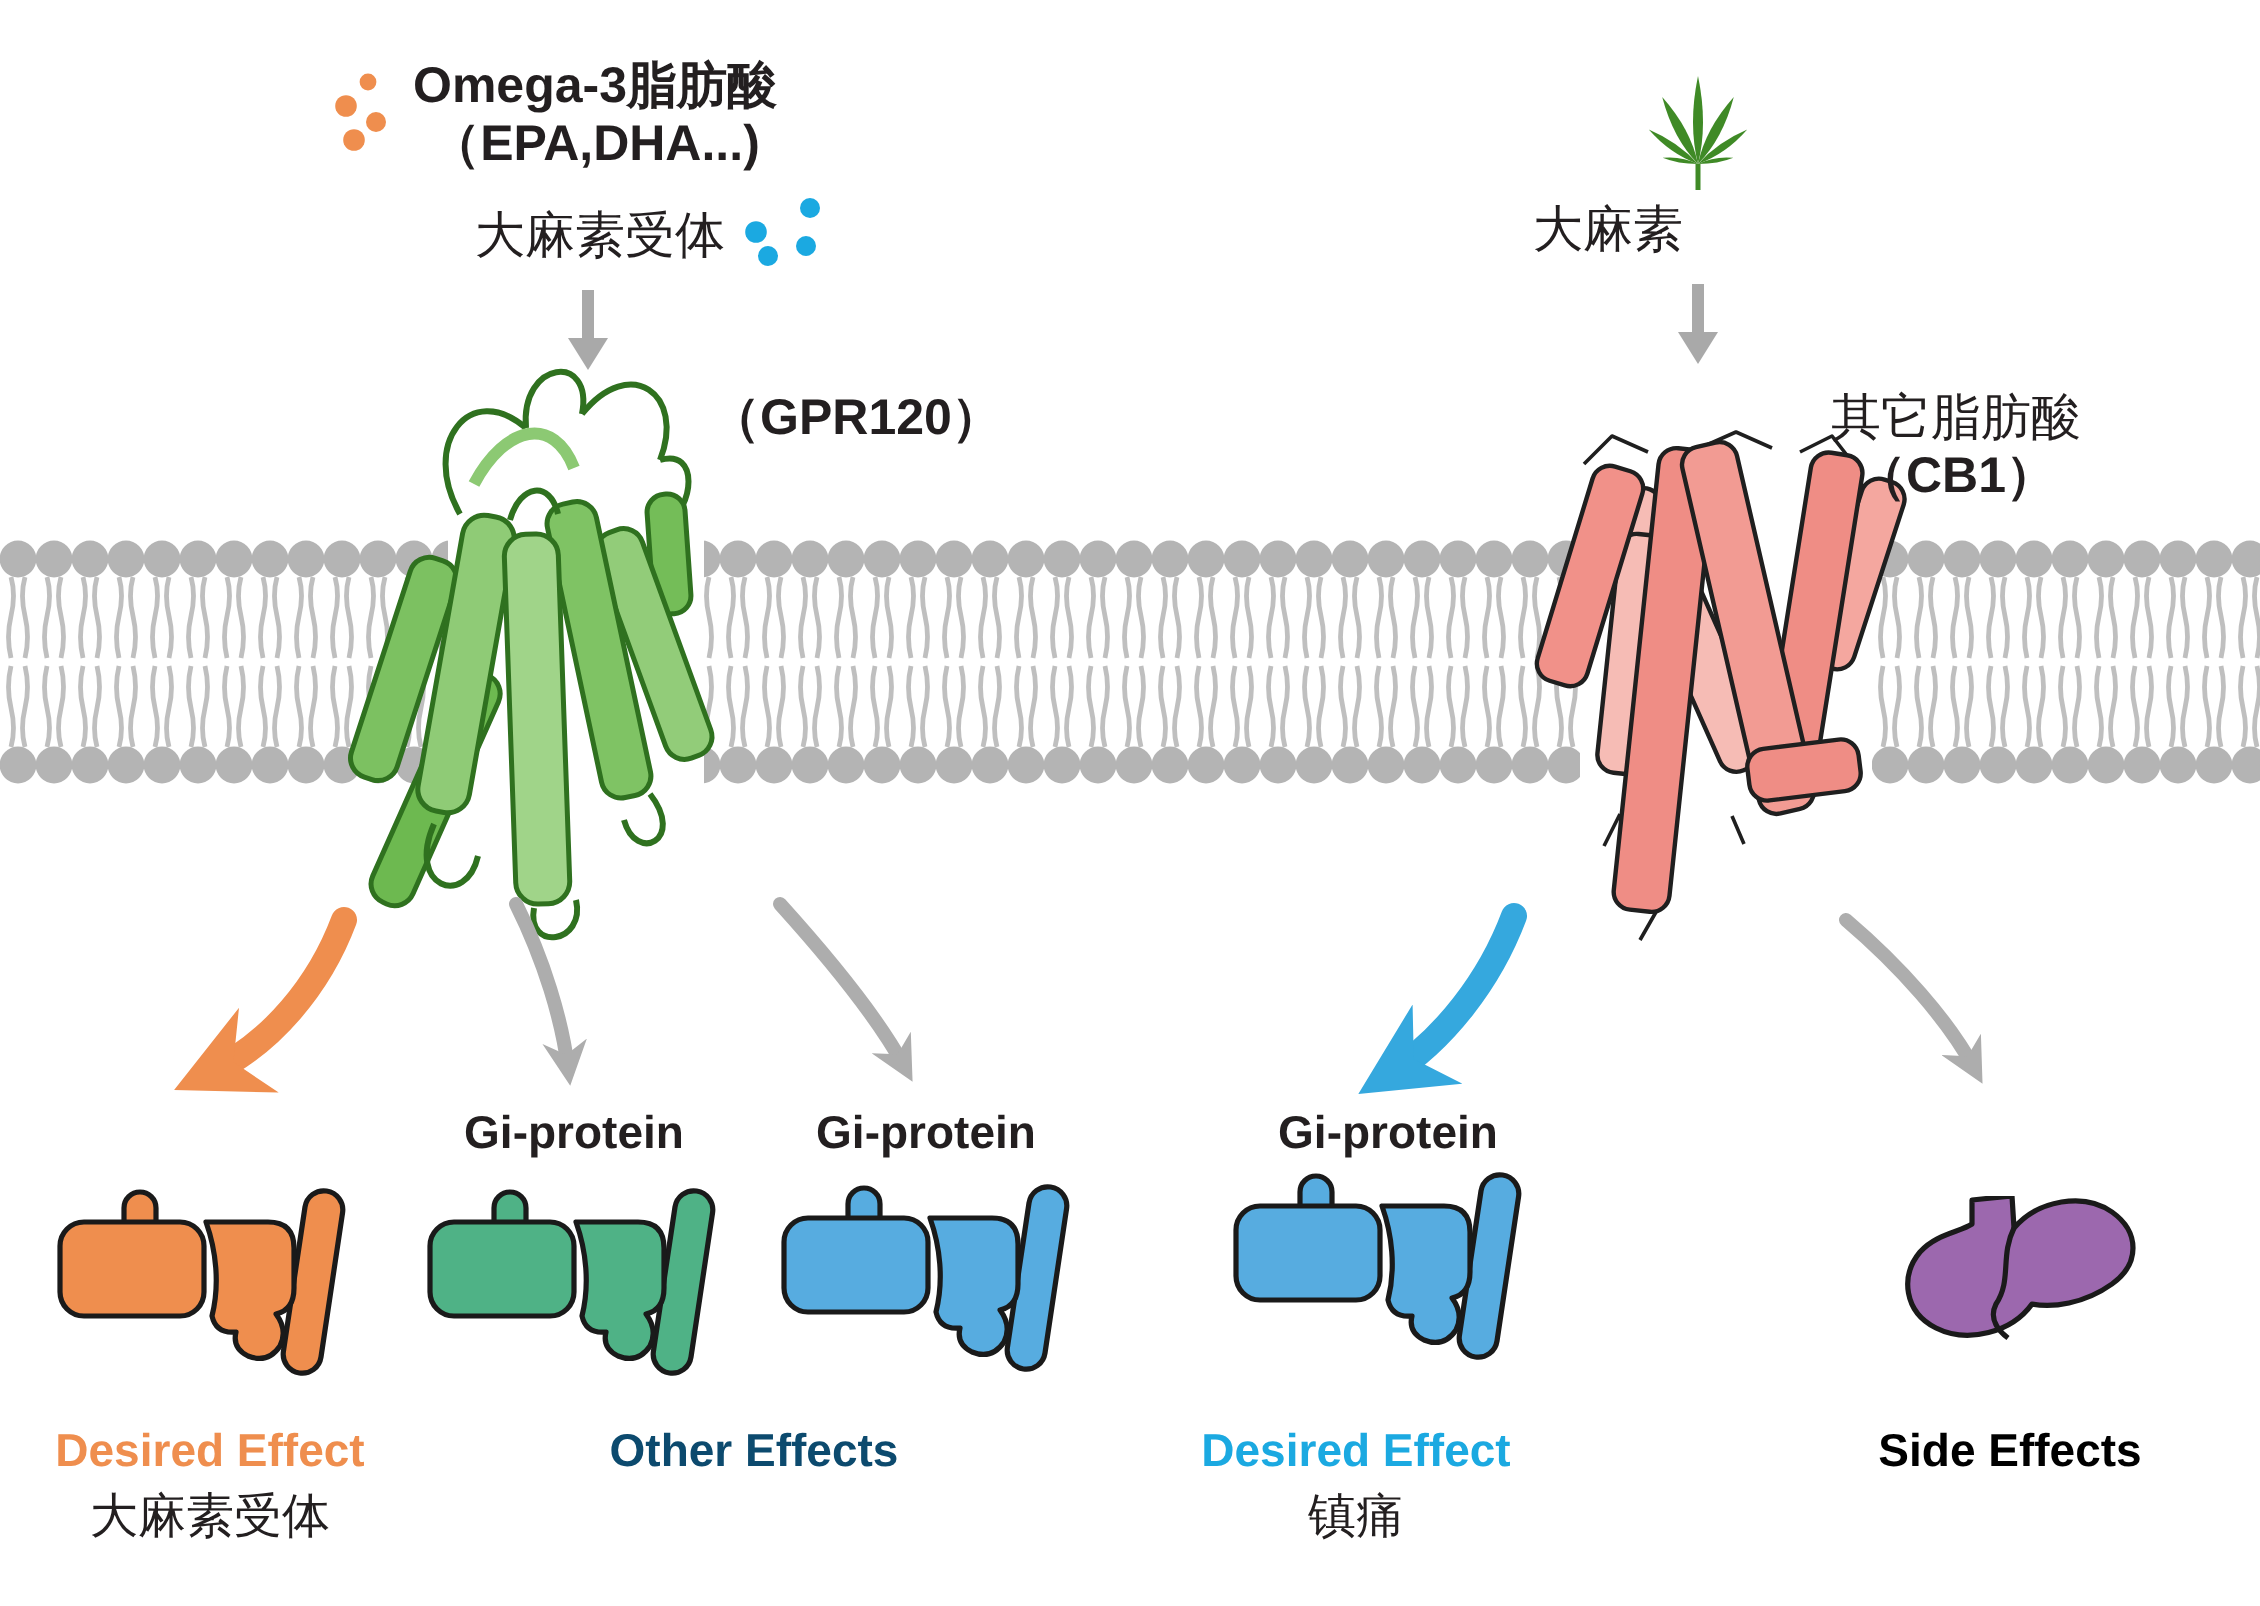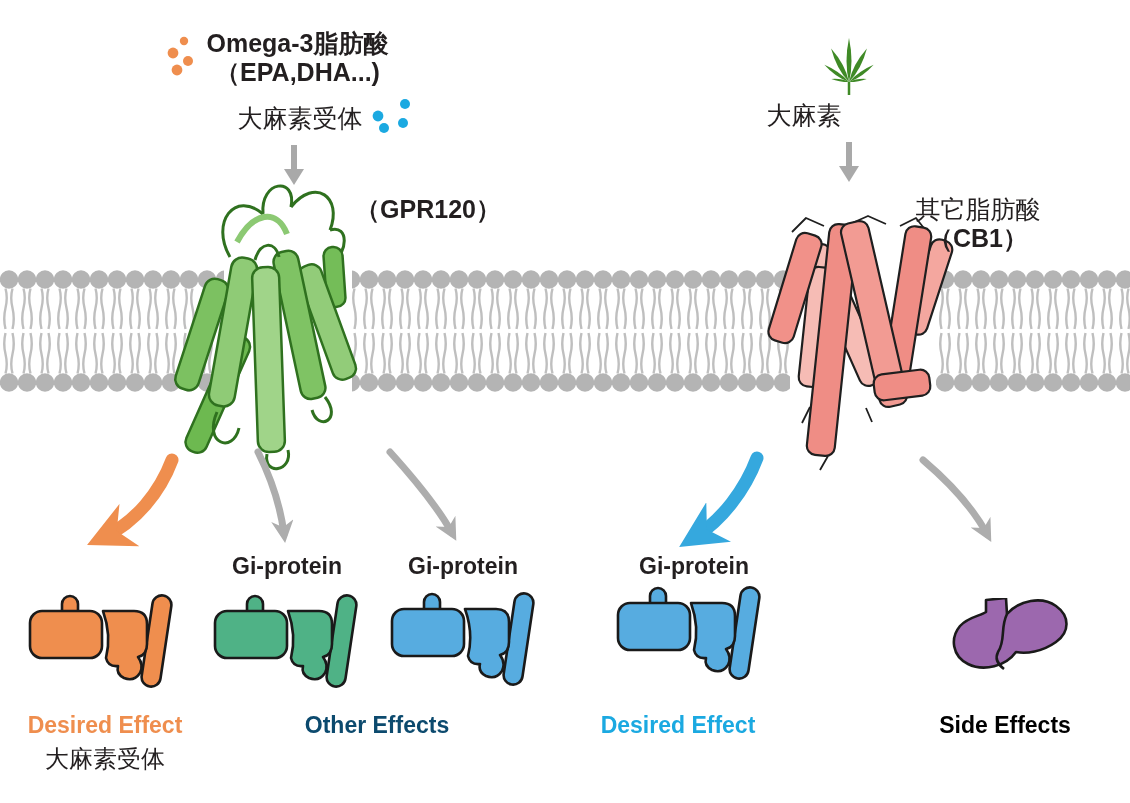--- a/index.html
+++ b/index.html
@@ -168,14 +168,15 @@
   <div class="abs ctr t23 b" style="left:197px;top:553px;width:180px;">Gi-protein</div>
   <div class="abs ctr t23 b" style="left:373px;top:553px;width:180px;">Gi-protein</div>
   <div class="abs ctr t23 b" style="left:604px;top:553px;width:180px;">Gi-protein</div>
 
   <div class="abs ctr t23 b" style="left: 15px; top: 712px; width: 180px; color: rgb(239, 142, 78);">Desired Effect</div>
   <div class="abs ctr t23 b" style="left: 287px; top: 712px; width: 180px; color: #0c4a6e;">Other Effects</div>
   <div class="abs ctr t23 b" style="left: 588px; top: 712px; width: 180px; color: rgb(27, 169, 225);">Desired Effect</div>
   <div class="abs ctr t23 b" style="left: 915px; top: 712px; width: 180px; color: #000000;">Side Effects</div>
 
   <div class="abs ctr t24" style="left:15px;top:745px;width:180px;">大麻素受体</div>
+  <div class="abs ctr t24" style="left:588px;top:745px;width:180px;">镇痛</div>
 
 </div>
 
 </body></html>

